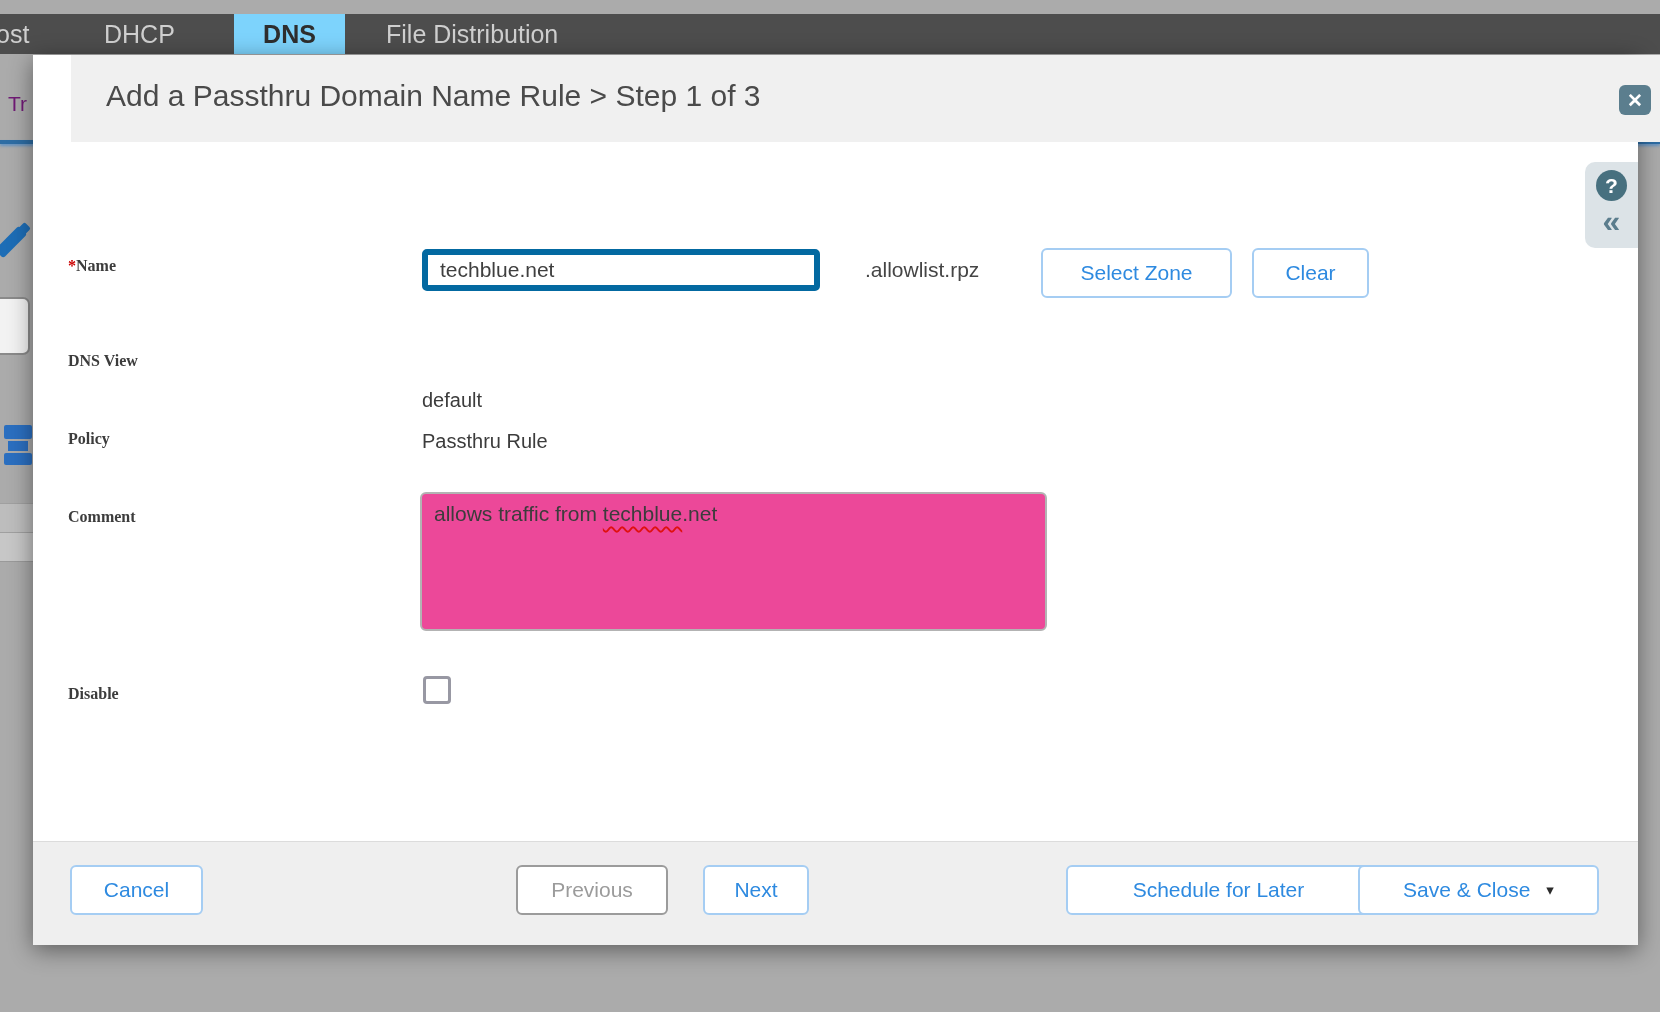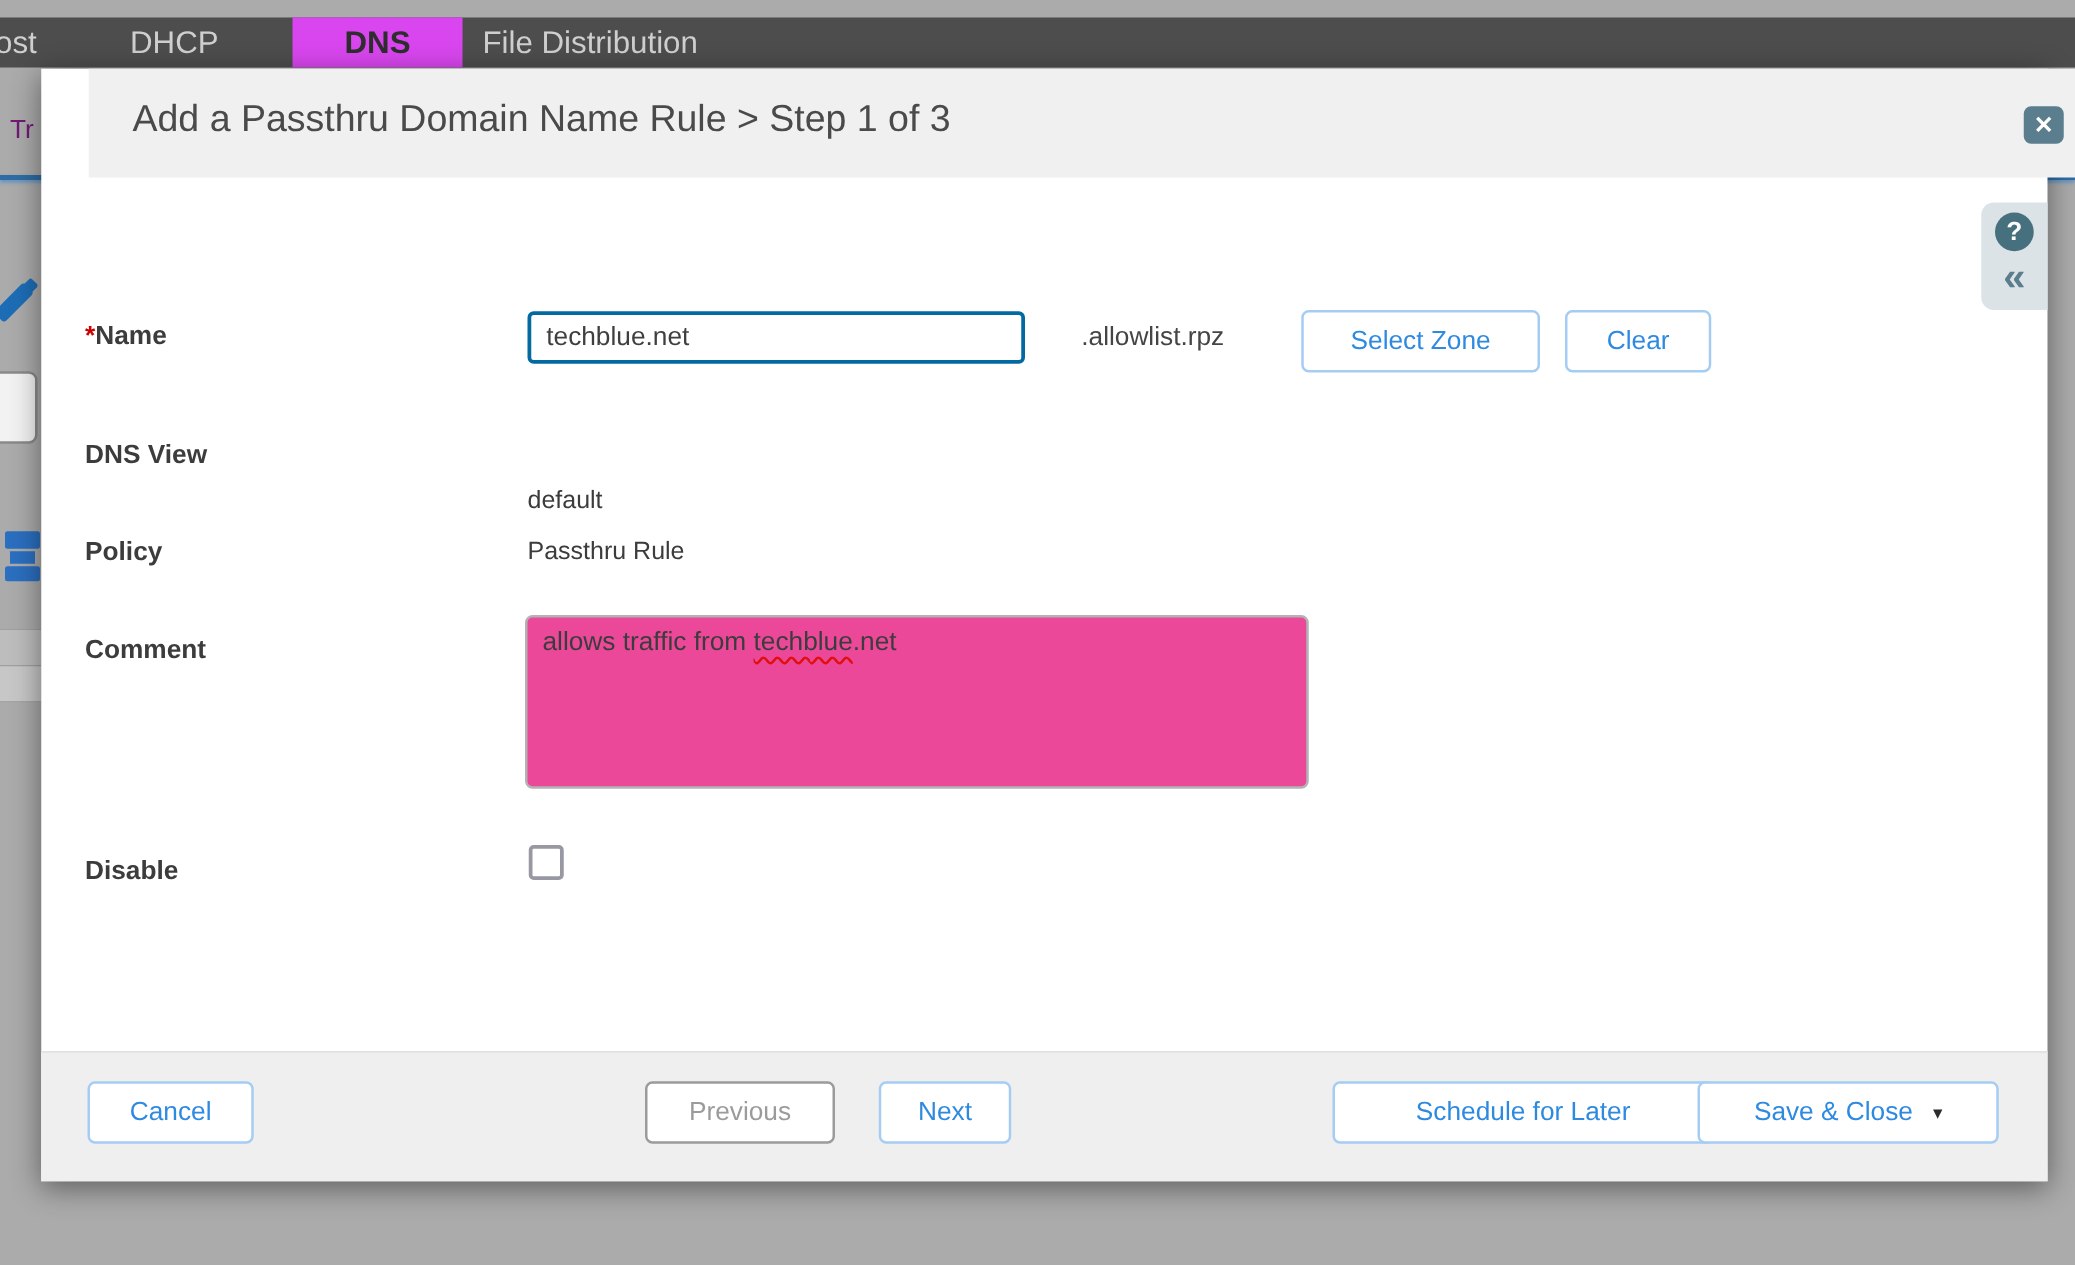--- a/index.html
+++ b/index.html
@@ -6,22 +6,22 @@
   html,body { width:1660px; height:1012px; overflow:hidden;
     font-family:"Liberation Sans", sans-serif; background:#ababab; }
 
   
   .topbar { position:absolute; left:0; top:14px; width:1660px; height:40px;
     background:#4d4d4d; z-index:1; }
   .tab { position:absolute; top:0; height:40px; display:flex; align-items:center;
     color:#cfcfcf; font-size:25px; white-space:nowrap; padding:0 4px; }
   .tab-ost { left:-8px; }
   .tab-dhcp { left:100px; }
-  .tab-dns { left:234px; width:136px; justify-content:center;
-    background:#d946ef; color:#2e2e2e; font-weight:bold; }
+  .tab-dns { left:234px; width:111px; justify-content:center;
+    background:#7dd3fc; color:#2e2e2e; font-weight:bold; }
   .tab-file { left:382px; }
 
   .bg-subtab { position:absolute; left:8px; top:92px; color:#701a75; font-size:21px; z-index:1; }
   .bg-blueline { position:absolute; left:0; top:140px; width:1660px; height:4px;
     background:#2e6da4; box-shadow:0 2px 3px rgba(80,140,200,.8); z-index:1; }
 
   .bg-pencil { position:absolute; left:-6px; top:224px; z-index:1; }
   .bg-pencil .shaft { position:absolute; left:0; top:12px; width:34px; height:12px;
     background:#1d6db6; border-radius:3px; transform:rotate(-45deg); }
   .bg-pencil .nub { position:absolute; left:26px; top:0; width:9px; height:9px;
@@ -50,26 +50,26 @@
   .help-panel { position:absolute; left:1552px; top:107px; width:53px; height:86px;
     background:#dce3e7; border-radius:10px 0 0 10px; display:flex; flex-direction:column;
     align-items:center; padding-top:8px; }
   .help-circle { width:31px; height:31px; border-radius:50%; background:#47707f;
     color:#ffffff; font-size:21px; font-weight:bold; display:flex; align-items:center;
     justify-content:center; cursor:pointer; }
   .collapse-chevron { margin-top:2px; color:#5b7d8d; font-size:32px; font-weight:bold;
     line-height:36px; cursor:pointer; }
 
   
-  .field-label { position:absolute; left:35px; font-size:21px; font-weight:bold; color:#3c3c3c; }
+  .field-label { position:absolute; left:35px; font-size:16px; font-weight:bold; color:#3c3c3c;font-family:Liberation Serif, serif; }
   .req { color:#cc0000; }
   .field-value { position:absolute; left:389px; font-size:20px; color:#3c3c3c; }
 
   .name-input { position:absolute; left:389px; top:194px; width:398px; height:42px;
-    border:3px solid #0369a1; border-radius:5px; font-size:21px; color:#3f3f3f;
+    border:6px solid #0369a1; border-radius:5px; font-size:21px; color:#3f3f3f;
     padding:0 12px; font-family:"Liberation Sans", sans-serif; background:#ffffff; }
   .name-suffix { position:absolute; left:832px; top:203px; font-size:21px; color:#454545; }
 
   .btn { position:absolute; background:#ffffff; border-radius:6px; font-size:21px;
     display:flex; align-items:center; justify-content:center; cursor:pointer;
     font-family:"Liberation Sans", sans-serif; }
   .btn-blue { border:2px solid #a5cdf3; color:#2e8ae0; }
   .btn-disabled { border:2px solid #9b9b9b; color:#9b9b9b; cursor:default; }
 
   .zone-btn  { left:1008px; top:193px; width:191px; height:50px; }

